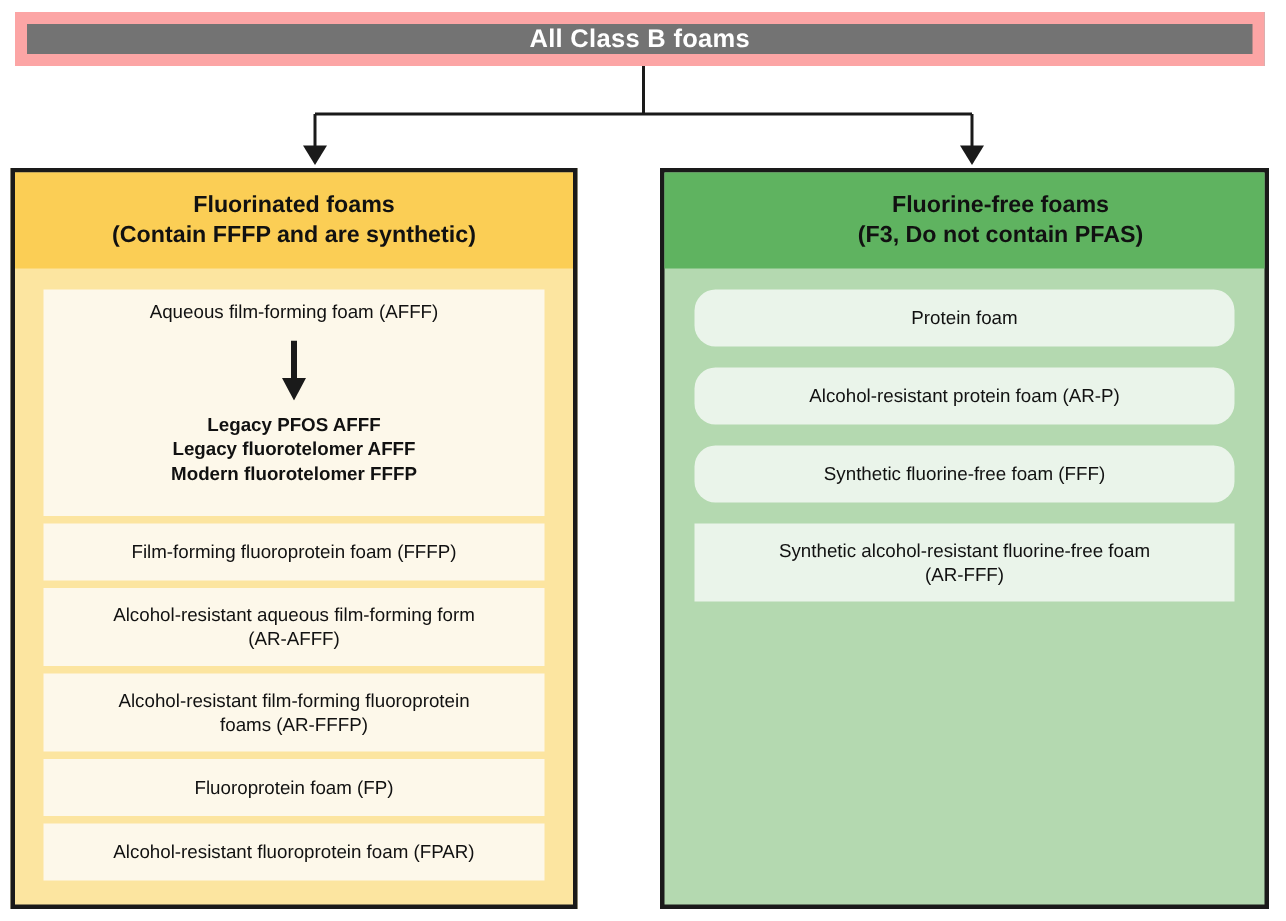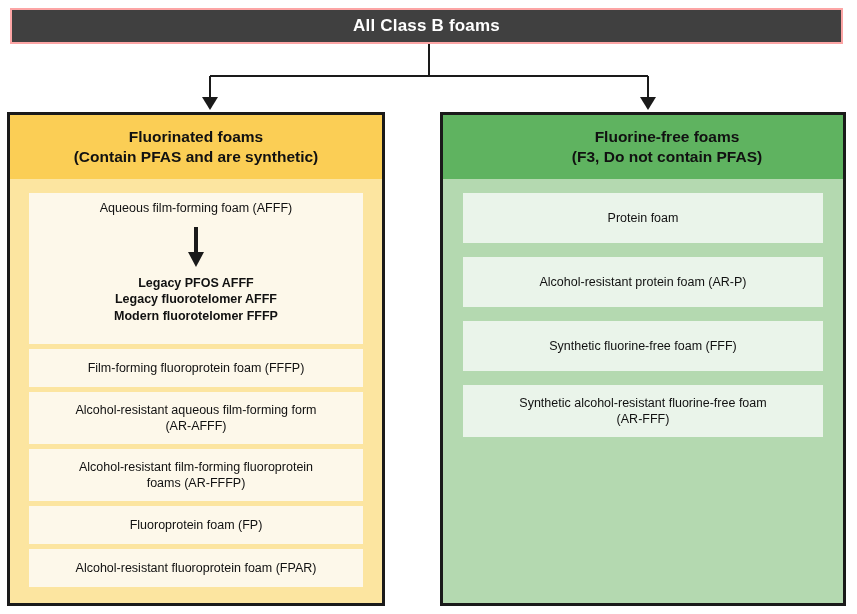--- a/index.html
+++ b/index.html
@@ -21,22 +21,22 @@
     inset: 0;
   }
 
   
   .root-box {
     position: absolute;
     left: 10px;
     top: 8px;
     width: 833px;
     height: 36px;
-    background: #404040;
-    border: 2px solid #fca5a5;
+    background: #737373;
+    border: 8px solid #fca5a5;
     box-sizing: border-box;
     display: flex;
     align-items: center;
     justify-content: center;
   }
   .root-box .root-label {
     color: #ffffff;
     font-size: 17px;
     font-weight: bold;
     letter-spacing: 0.2px;
@@ -121,21 +121,21 @@
     justify-content: center;
   }
   .item-afff .afff-list .line { font-weight: bold; }
   .afff-list .line { line-height: 1.33; }
 
   .item-h2 { min-height: 52px; }
   .item-h1 { min-height: 38px; }
 
   
   .col-right .item { margin-bottom: 14px; }
-  .col-right .r-one { height: 50px; }
+  .col-right .r-one { height: 38px; border-radius: 14px; }
   .col-right .r-two { height: 52px; }
 </style>
 </head>
 <body>
 
 <div class="canvas">
 
   <div class="root-box">
     <span class="root-label">All Class B foams</span>
   </div>
@@ -153,21 +153,21 @@
     </g>
 
     <polygon points="202,97 218,97 210,110" fill="#1a1a1a"></polygon>
 
     <polygon points="640,97 656,97 648,110" fill="#1a1a1a"></polygon>
   </svg>
 
   <div class="col col-left">
     <div class="col-header">
       <span>Fluorinated foams</span>
-      <span>(Contain PFAS and are synthetic)</span>
+      <span>(Contain FFFP and are synthetic)</span>
     </div>
     <div class="col-body">
 
       <div class="item item-afff">
         <span class="line afff-top">Aqueous film-forming foam (AFFF)</span>
         <div class="afff-arrow">
           <svg width="20" height="40" viewBox="0 0 20 40" xmlns="http://www.w3.org/2000/svg">
             <line x1="10" y1="0" x2="10" y2="27" stroke="#1a1a1a" stroke-width="4"></line>
             <polygon points="2,25 18,25 10,40" fill="#1a1a1a"></polygon>
           </svg>

